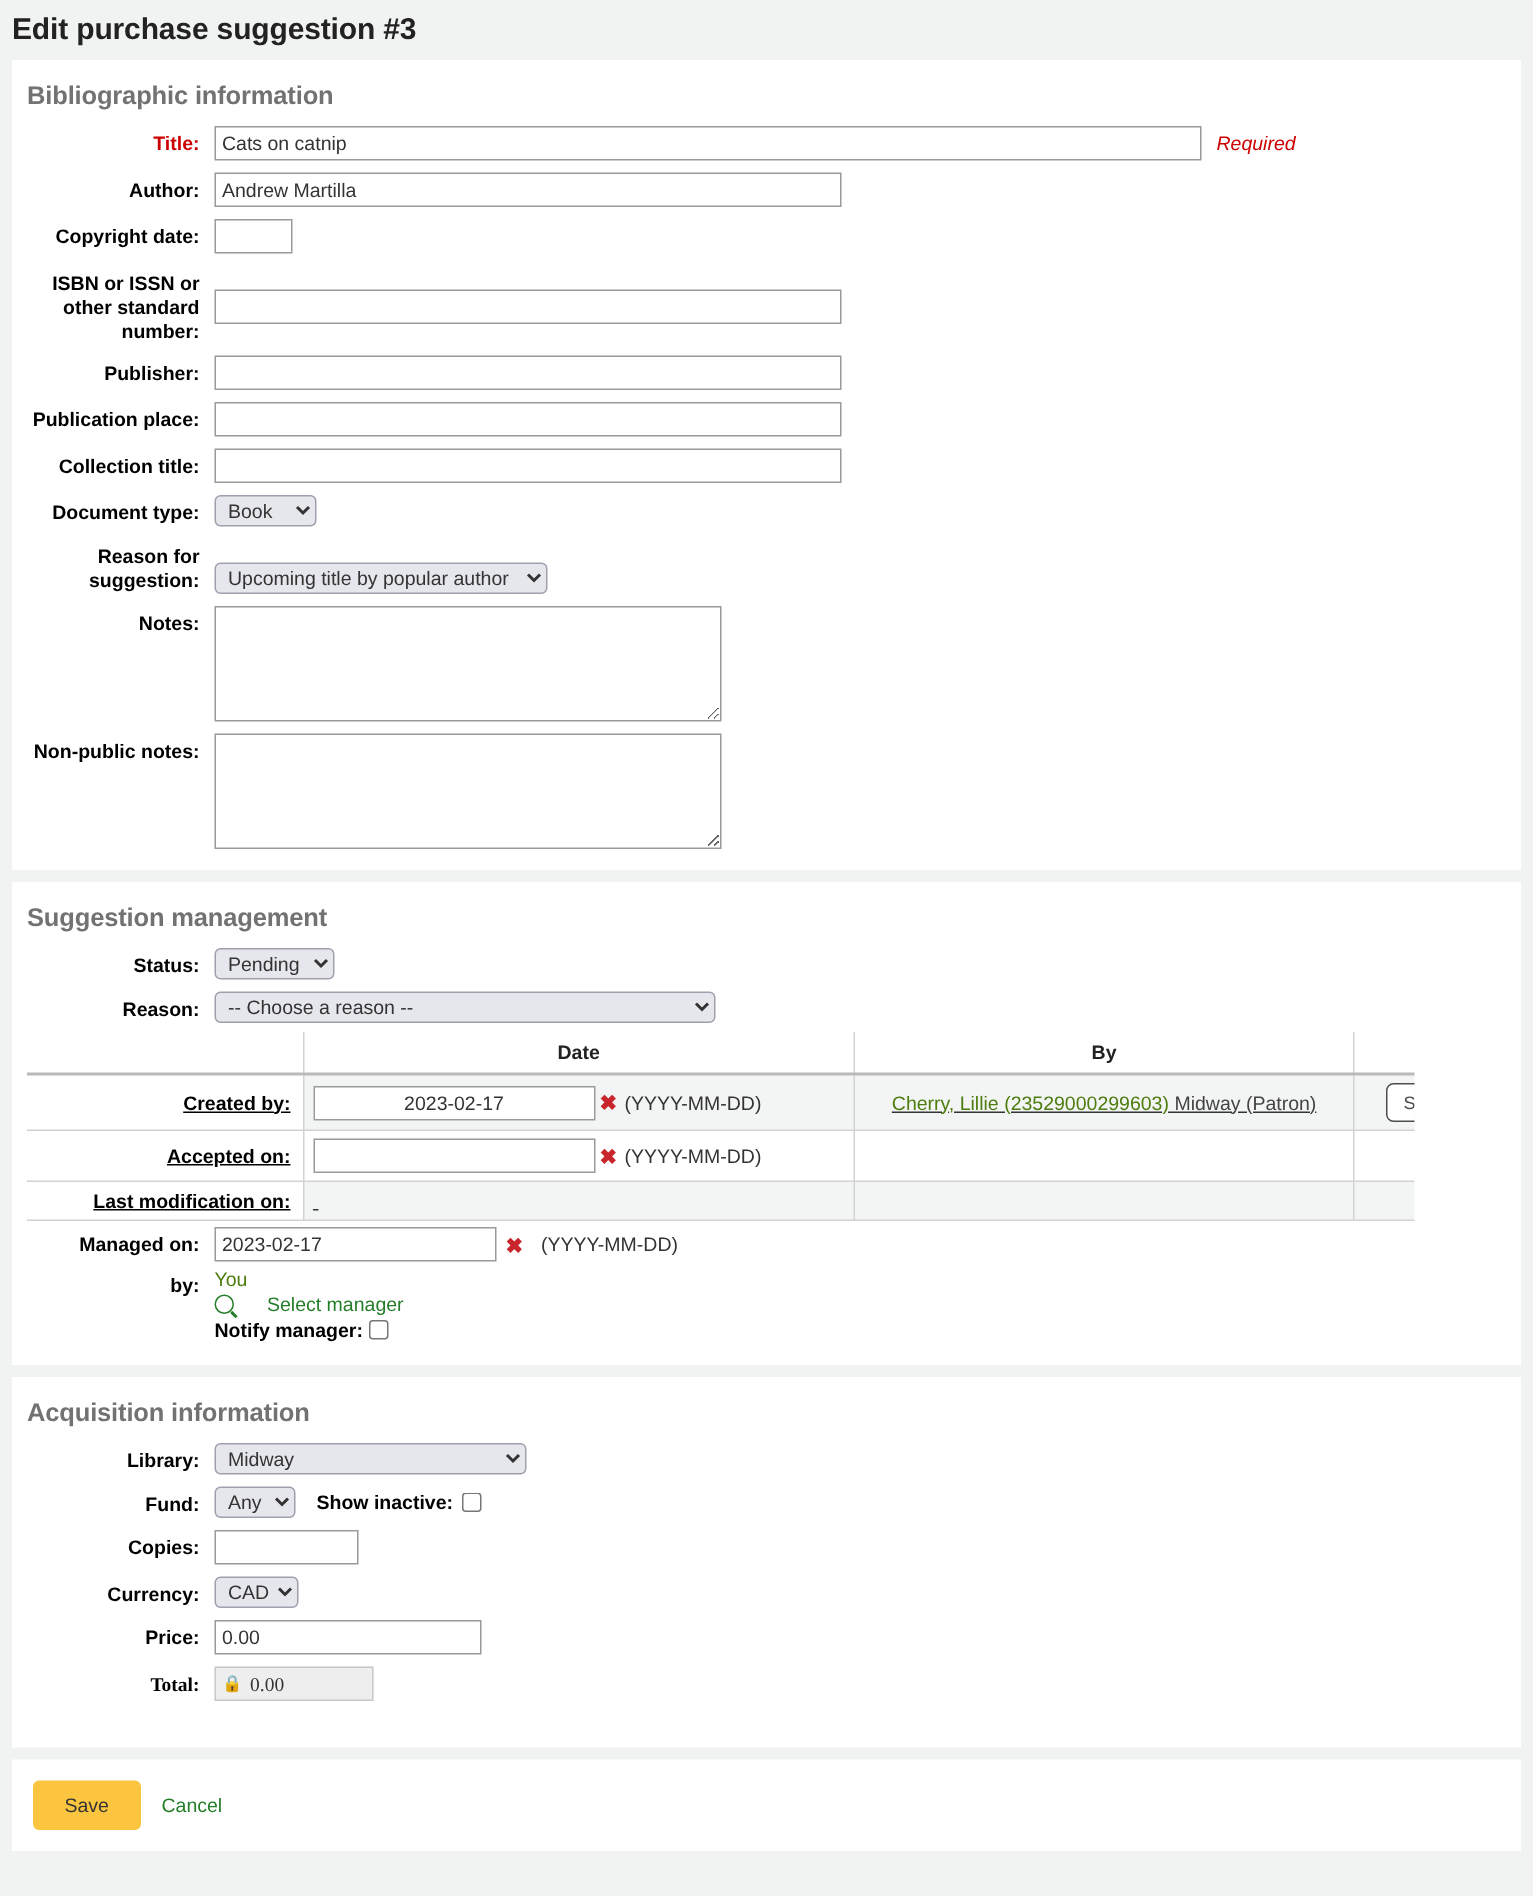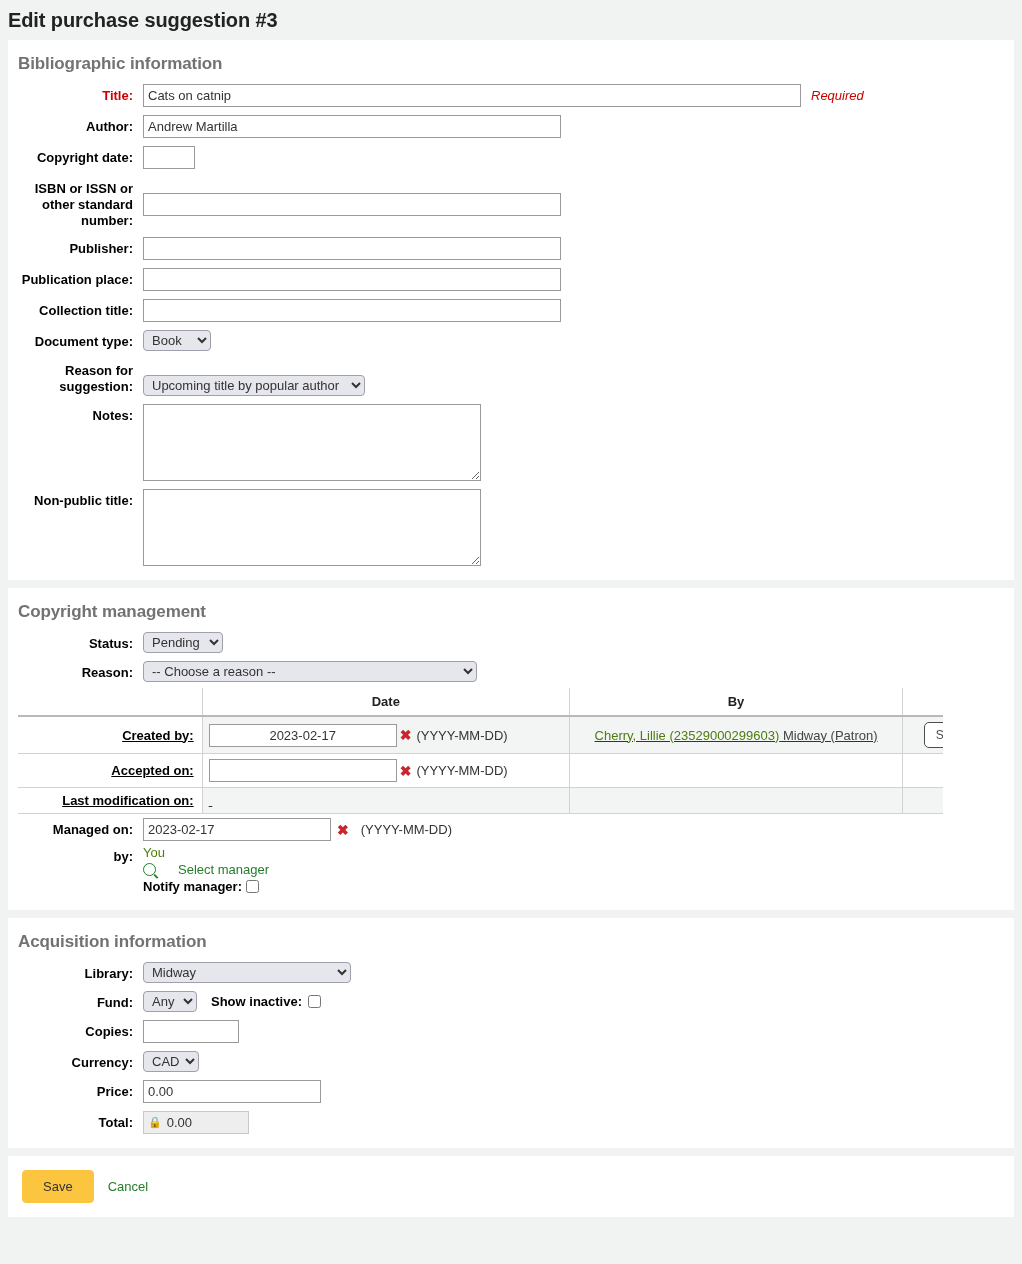--- a/index.html
+++ b/index.html
@@ -337,29 +337,29 @@
     </div>
 
     <div class="row">
       <div class="lbl">Notes:</div>
       <div class="fld">
         <textarea class="ta-notes" style=""></textarea>
       </div>
     </div>
 
     <div class="row" style="margin-bottom:0;">
-      <div class="lbl">Non-public title:</div>
+      <div class="lbl">Non-public notes:</div>
       <div class="fld">
         <textarea class="ta-notes" style=""></textarea>
       </div>
     </div>
   </div>
 
   <div class="card">
-    <div class="legend">Copyright management</div>
+    <div class="legend">Suggestion management</div>
 
     <div class="row">
       <div class="lbl">Status:</div>
       <div class="fld">
         <select style="width:80px;">
           <option>Pending</option>
         </select>
       </div>
     </div>
 
@@ -492,21 +492,21 @@
       </div>
     </div>
 
     <div class="row">
       <div class="lbl">Price:</div>
       <div class="fld">
         <input type="text" class="txtin w-price" value="0.00" style="">
       </div>
     </div>
 
-    <div class="row" style="margin-bottom:0;">
+    <div class="row" style="margin-bottom:17px;font-family:Liberation Serif, serif;">
       <div class="lbl">Total:</div>
       <div class="fld">
         <span class="total-box">
           <span class="lock">🔒</span>
           <span>0.00</span>
         </span>
       </div>
     </div>
   </div>
 

